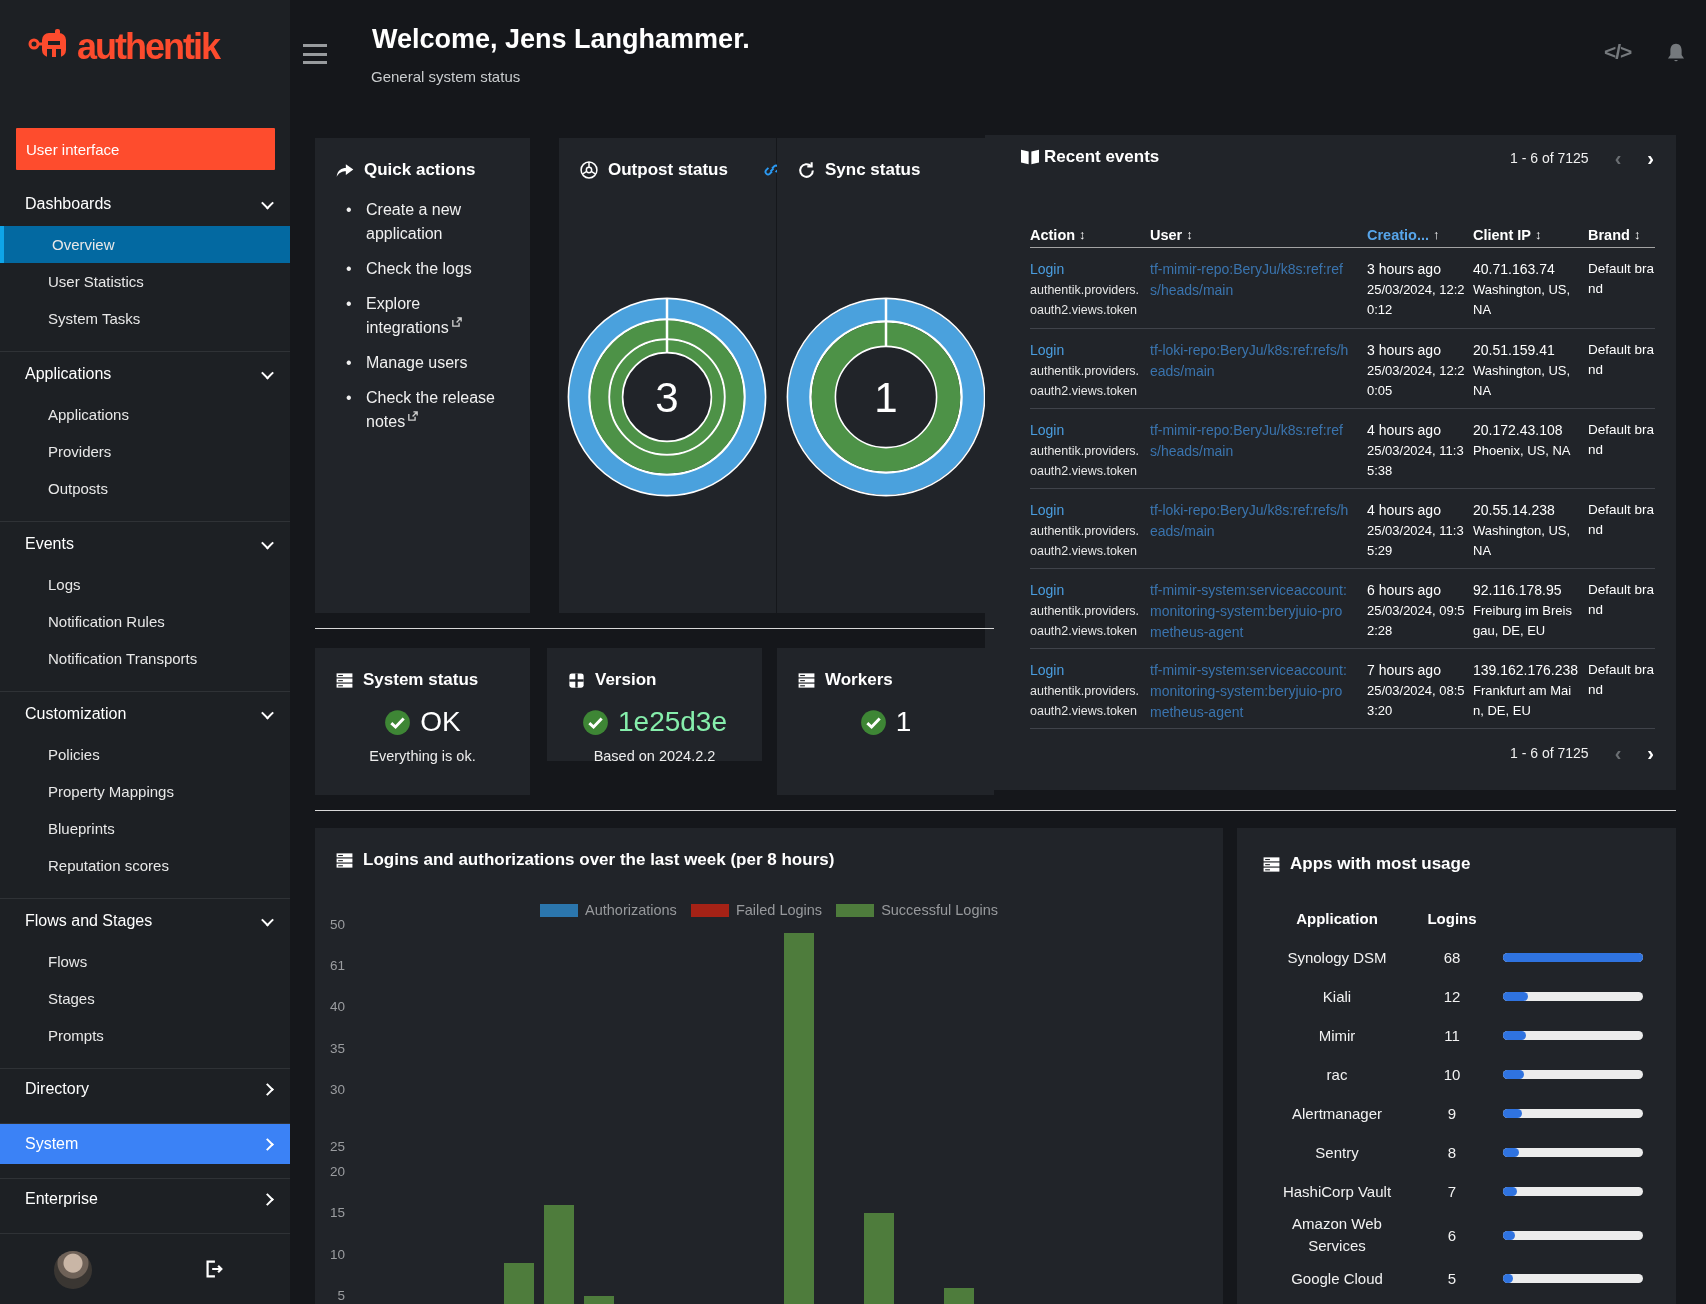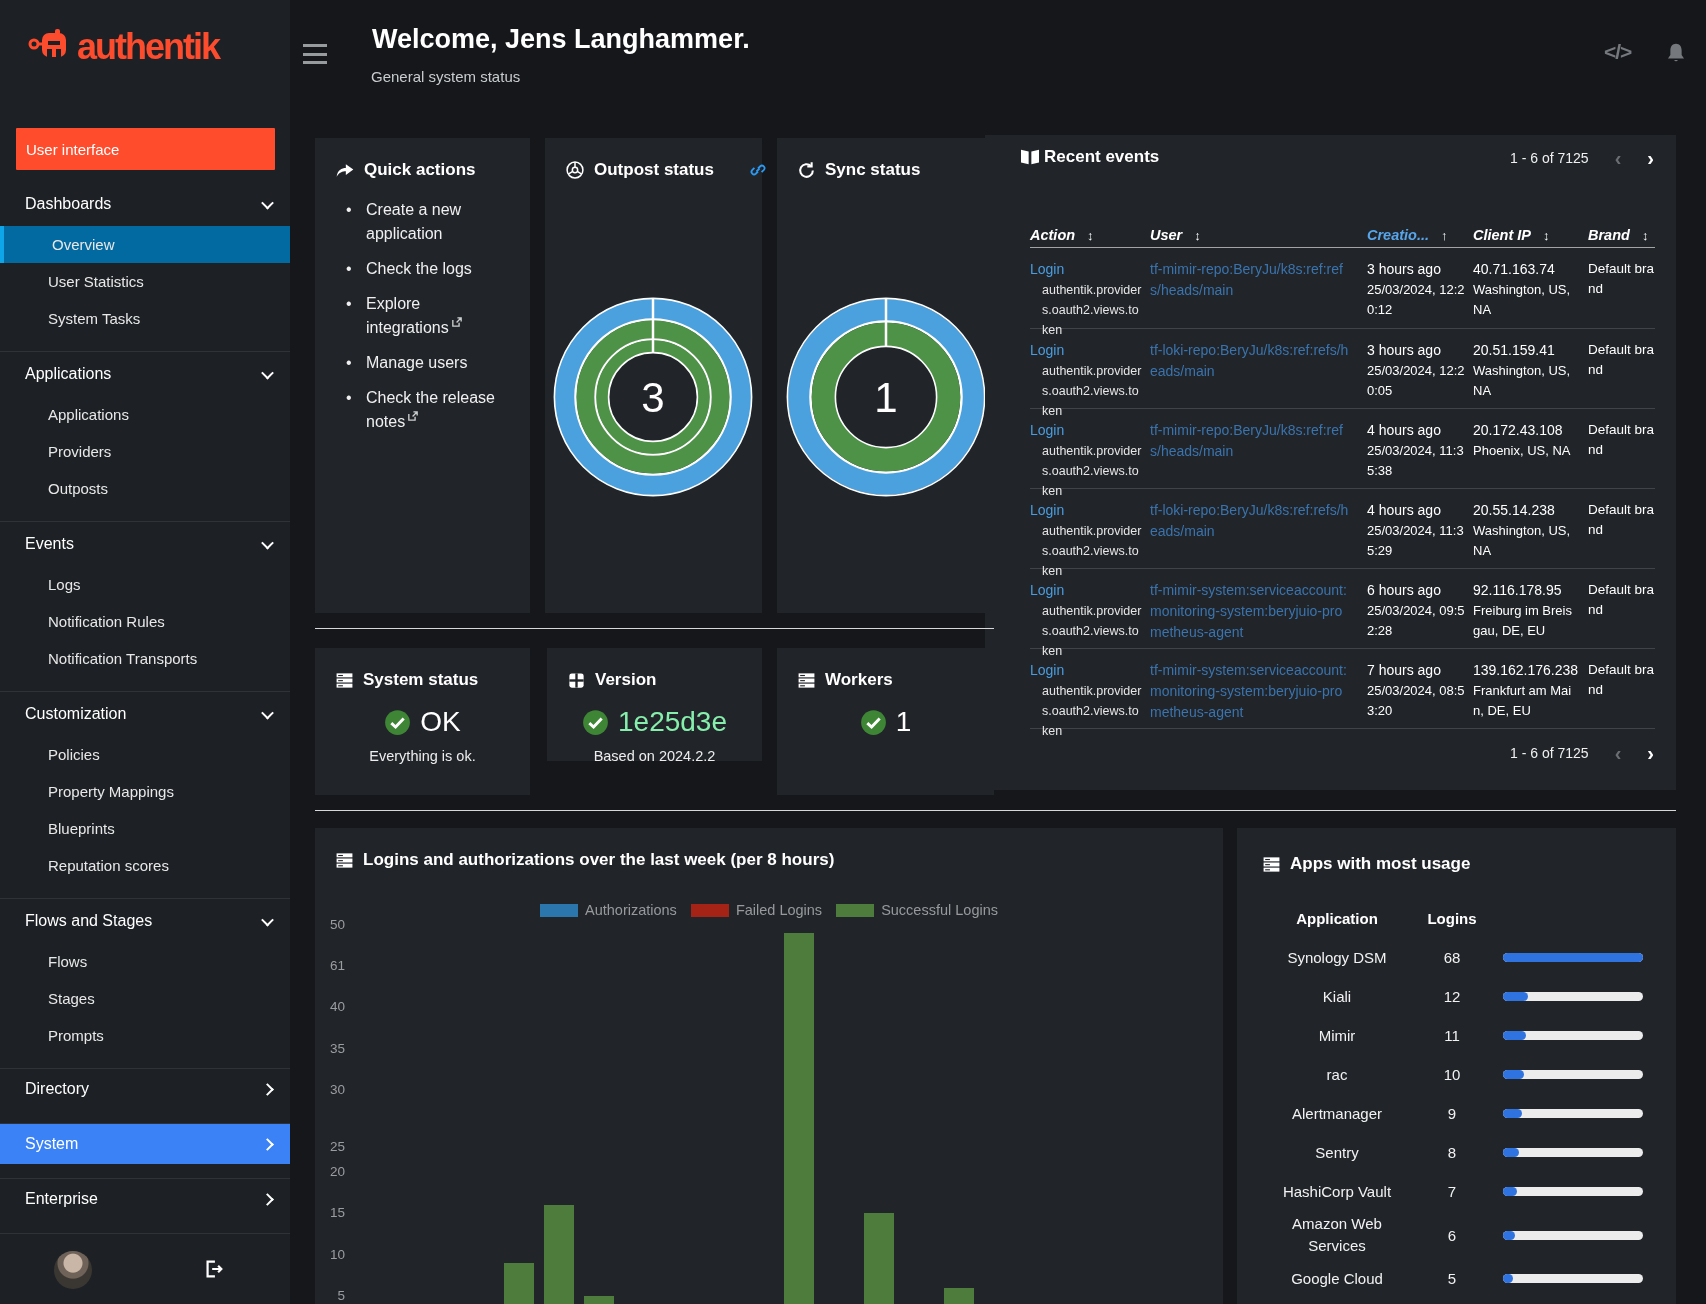--- a/index.html
+++ b/index.html
@@ -27,21 +27,21 @@
 .hamburger span {display:block;height:3px;background:#989b9e;}
 .page-title {position:absolute;left:372px;top:24px;font-size:27px;font-weight:bold;color:#fff;}
 .page-subtitle {position:absolute;left:371px;top:68px;font-size:15px;color:#c9ccce;}
 .top-icon {position:absolute;cursor:pointer;}
 .icon-code {left:1604px;top:40px;color:#75797d;font-size:21px;font-weight:bold;letter-spacing:-1px;}
 .icon-bell {left:1663px;top:41px;}
 
 .card {position:absolute;background:#212429;}
 .card-title {position:absolute;left:20px;top:22px;display:flex;align-items:center;gap:9px;font-size:17px;font-weight:bold;color:#fff;white-space:nowrap;}
 #card-quick {left:315px;top:138px;width:215px;height:475px;}
-#card-outpost {left:545px;top:138px;width:217px;height:475px;padding-left:31px;}
+#card-outpost {left:559px;top:138px;width:217px;height:475px;padding-left:31px;}
 #card-sync {left:777px;top:138px;width:217px;height:475px;}
 #card-system {left:315px;top:648px;width:215px;height:147px;}
 #card-version {left:547px;top:648px;width:215px;height:113px;}
 #card-workers {left:777px;top:648px;width:217px;height:147px;}
 #panel-events {left:985px;top:135px;width:691px;height:655px;}
 #card-chart {left:315px;top:828px;width:908px;height:476px;overflow:hidden;}
 #card-apps {left:1237px;top:828px;width:439px;height:476px;overflow:hidden;}
 .divider {position:absolute;height:1px;background:#d8d8d8;}
 #divider1 {left:315px;top:628px;width:679px;}
 #divider2 {left:315px;top:810px;width:1361px;}
@@ -58,29 +58,29 @@
 .status-val .link {color:#86efac;}
 .status-sub {position:absolute;left:0;width:100%;top:100px;text-align:center;font-size:14.5px;color:#ededed;}
 
 .ev-title {position:absolute;left:34px;top:12px;display:flex;align-items:center;gap:3px;font-size:17px;font-weight:bold;}
 .ev-pager {position:absolute;right:22px;display:flex;align-items:center;gap:26px;font-size:14px;color:#f0f0f0;}
 .pg-top {top:13px;}
 .pg-bottom {top:608px;}
 .pg-arrow {font-size:20px;line-height:20px;color:#fff;cursor:pointer;font-weight:bold;}
 .pg-arrow.dim {color:#6a6e72;}
 .ev-head {position:absolute;left:45px;top:92px;width:625px;display:grid;grid-template-columns:120px 217px 106px 115px 67px;font-size:14.5px;font-weight:bold;}
-.ev-head .hc {display:flex;align-items:flex-end;gap:12px;font-style:italic;}
+.ev-head .hc {display:flex;align-items:flex-start;gap:4px;}
 .sort {font-size:13px;font-weight:normal;color:#fff;}
 .hc.sorted {color:#57a5ea;}
 .ev-body {position:absolute;left:45px;top:112px;width:625px;}
 .ev-row {display:grid;grid-template-columns:120px 217px 106px 115px 67px;height:80px;border-top:1px solid #40434a;padding-top:11px;}
 .ev-row:first-child {border-top:none;}
 .ev-body {border-top:1px solid #a3a3a3;border-bottom:1px solid #40434a;}
 .l1 {font-size:14px;line-height:21px;}
-.l2 {font-size:12.5px;line-height:20px;color:#e6e6e6;word-break:break-all;padding-right:8px;margin-left:12px;}
+.l2 {font-size:12.5px;line-height:20px;color:#e6e6e6;word-break:break-all;padding-right:8px;}
 .lnk {color:#4a9ddf;cursor:pointer;}
 .usr {color:#3a74ae;font-size:14px;line-height:21px;word-break:break-all;padding-right:16px;cursor:pointer;}
 .dt {font-size:13px;line-height:20px;word-break:break-all;padding-right:6px;}
 .loc {font-size:13px;line-height:20px;word-break:break-all;padding-right:16px;}
 .brd {font-size:13.5px;line-height:20px;word-break:break-all;}
 
 .legend {position:absolute;top:74px;left:0;width:100%;display:flex;justify-content:center;align-items:center;gap:14px;}
 .leg-item {display:flex;align-items:center;gap:7px;font-size:14.5px;color:#97999c;}
 .leg-swatch {width:38px;height:13px;}
 .ytick {position:absolute;width:30px;text-align:right;font-size:13.5px;color:#9b9da0;}

